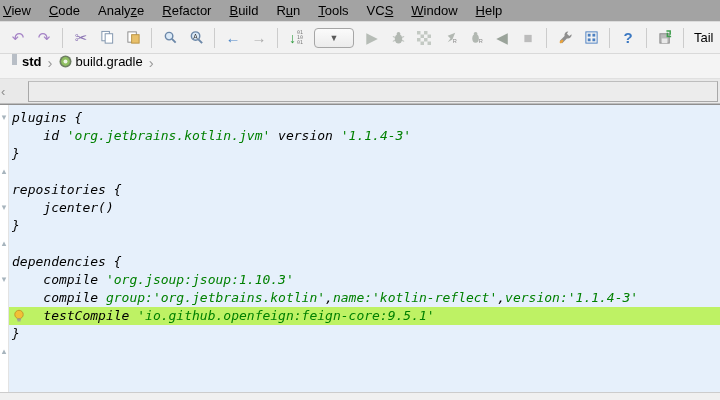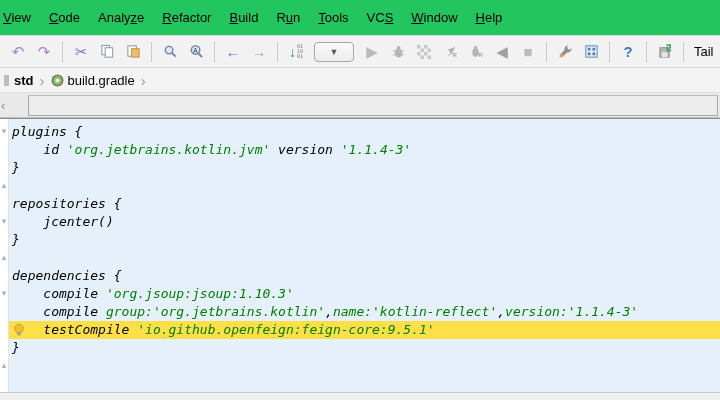--- a/index.html
+++ b/index.html
@@ -1,56 +1,56 @@
 <!DOCTYPE html>
 <html><head>
 <meta charset="utf-8">
 <style>
   * { margin:0; padding:0; box-sizing:border-box; }
   html,body { width:720px; height:400px; overflow:hidden; }
   body { font-family:"Liberation Sans", sans-serif; background:#f2f2f2; font-size:13px; color:#000; }
   .window { width:720px; height:400px; display:flex; flex-direction:column; }
 
   
-  .menubar { height:36px; background:#22c55e; display:flex; align-items:center; padding-left:0; border-bottom:1px solid #dcdcdc; overflow:hidden; }
+  .menubar { height:22px; background:#a3a3a3; display:flex; align-items:center; padding-left:0; border-bottom:1px solid #dcdcdc; overflow:hidden; }
   .menubar-inner { display:flex; margin-left:-6px; }
   .menu-item { padding:2px 9px 3px 9px; white-space:nowrap; cursor:default; }
   .menu-item .mn { text-decoration:underline; }
 
   
   .toolbar { height:32px; background:#f2f2f2; border-bottom:1px solid #d9d9d9; display:flex; align-items:center; padding-left:6px; gap:2px; }
   .tb-btn { width:24px; height:24px; display:flex; align-items:center; justify-content:center; font-size:15px; line-height:1; }
   .tb-sep { width:1px; height:20px; background:#cccccc; margin:0 4px; }
   .tb-label { padding:0 4px; font-size:13px; }
   .combo { width:40px; height:20px; border:1px solid #a6a6a6; border-radius:4px; background:linear-gradient(#fbfbfb,#ececec); display:flex; align-items:center; justify-content:center; color:#5a5a5a; font-size:9px; margin:0 4px; }
   .digits { display:flex; align-items:center; }
   .digits .arrow { color:#2e9b3e; font-weight:bold; font-size:14px; }
   .digits .bits { font-family:"DejaVu Sans Mono",monospace; font-size:5px; line-height:5px; color:#7a7a7a; margin-left:1px; }
   .boldq { font-weight:bold; font-size:15px; }
 
   
-  .navbar { height:25px; background:#f4f4f4; display:flex; align-items:center; padding-left:4px; border-bottom:1px solid #e0e0e0; }
+  .navbar { height:25px; background:#f4f4f4; display:flex; align-items:flex-start; padding-left:12px; border-bottom:1px solid #e0e0e0; }
   .crumb-frag { width:5px; height:11px; background:#b8bec6; margin-right:3px; }
   .crumb { display:flex; align-items:center; gap:4px; padding:0 2px; }
   .crumb-label { white-space:nowrap; }
   .crumb-label.bold { font-weight:bold; }
   .crumb-chevron { color:#9a9a9a; font-size:15px; padding:0 4px; }
 
   
   .band { height:25px; background:#e9e9e9; display:flex; align-items:center; border-bottom:1px solid #bdbdbd; position:relative; }
   .scroll-left { color:#8f8f8f; font-size:13px; padding:0 2px 0 1px; width:28px; text-align:left; }
   .band-box { flex:1; height:21px; margin-right:2px; background:#ececec; border:1px solid #a8a8a8; border-top-color:#bdbdbd; }
 
   
   .editor { flex:1; display:flex; background:#e6f0fb; border-top:1px solid #8f8f8f; overflow:hidden; position:relative; }
   .gutter { width:9px; background:#ffffff; border-right:1px solid #e3e3e3; padding-top:4px; }
   .g-row { height:18px; font-size:9px; line-height:16px; color:#a7b4bd; text-align:center; overflow:hidden; }
   .code { flex:1; padding-top:4px; font-family:"DejaVu Sans Mono",monospace; font-size:13px; position:relative; }
   .line { height:18px; line-height:18px; white-space:pre; padding-left:3px; position:relative;font-style:italic; }
-  .line.hl { background:#fde047; }
+  .line.hl { background:#bef264; }
   .tk-p { color:#000000; }
   .tk-s { color:#008000; }
   .tk-m { color:#008000; }
   .bulb { position:absolute; left:3px; top:2px; width:14px; height:14px; }
 
   .statusstrip { height:8px; background:#f0f0f0; border-top:1px solid #cccccc; }
 
   svg { display:block; }
 </style>
 </head>

